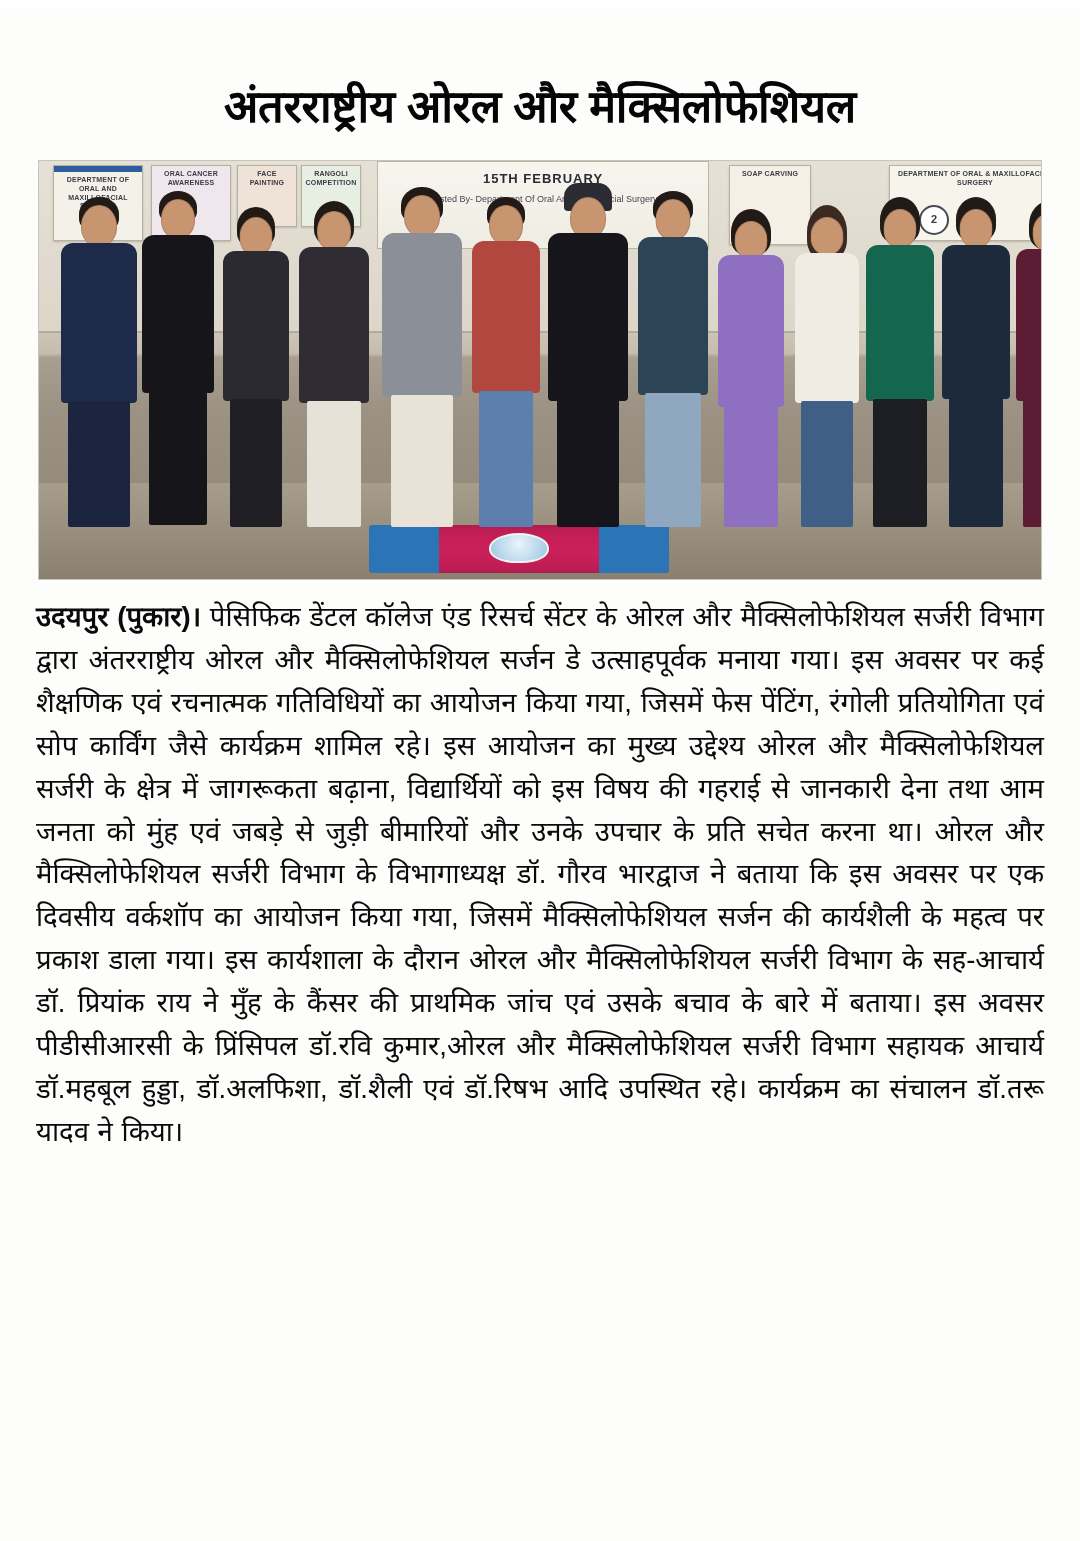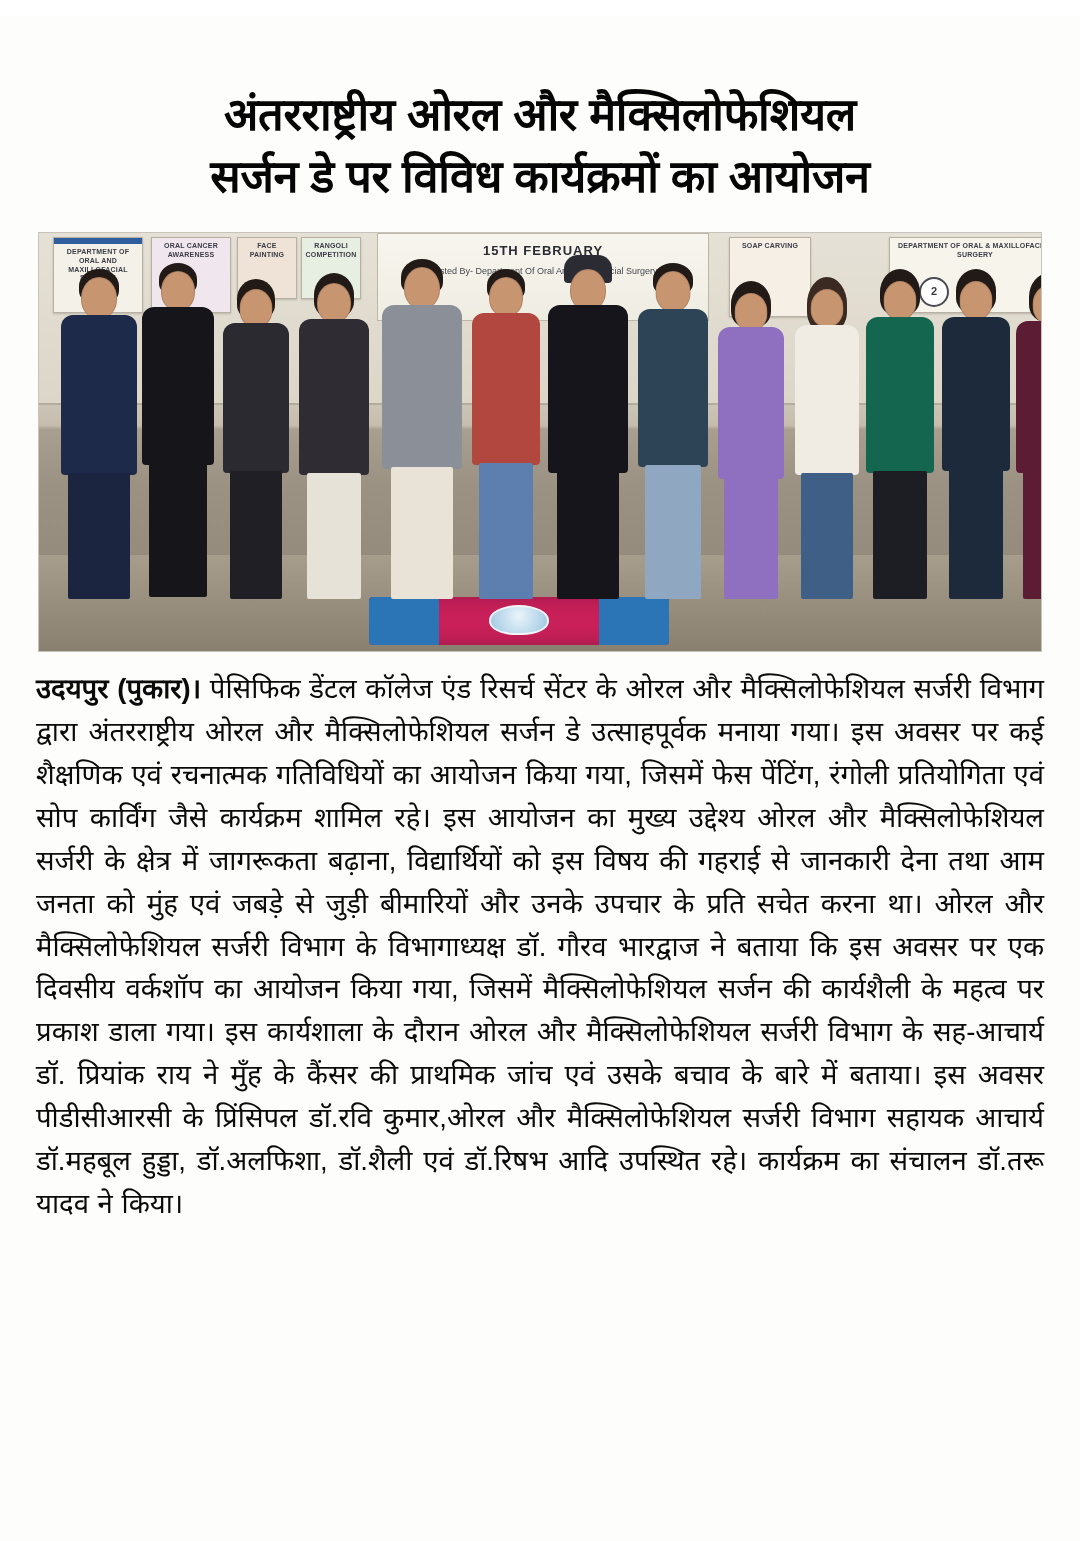--- a/index.html
+++ b/index.html
@@ -16,21 +16,21 @@
   }
   .page {
     position: relative;
     width: 1080px;
     height: 1541px;
     background: #fdfdfb;
     box-sizing: border-box;
     padding: 0 22px;
   }
   .headline {
-    margin: 16px;
+    margin: 8px;
     padding: 68px 10px 8px 10px;
     text-align: center;
     font-family: "Liberation Sans", sans-serif;
     font-weight: bold;
     font-size: 45px;
     line-height: 1.38;
     letter-spacing: -0.3px;
     color: #050505;
   }
   .headline .line {
@@ -203,21 +203,20 @@
   }
   .article p { margin: 0; }
 </style>
 </head>
 <body>
 
 <div class="page">
 
   <h1 class="headline">
     <span class="line">अंतरराष्ट्रीय ओरल और मैक्सिलोफेशियल</span>
-    <span class="line">सर्जन डे पर विविध कार्यक्रमों का आयोजन</span>
   </h1>
 
   <div class="photo-wrap">
     <div class="photo">
 
       <div class="wall"></div>
 
       <div class="poster" style="left:14px; top:4px; width:88px; height:74px;">
         <div class="pband"></div>
         <div class="pt">DEPARTMENT OF ORAL AND MAXILLOFACIAL SURGERY</div>

